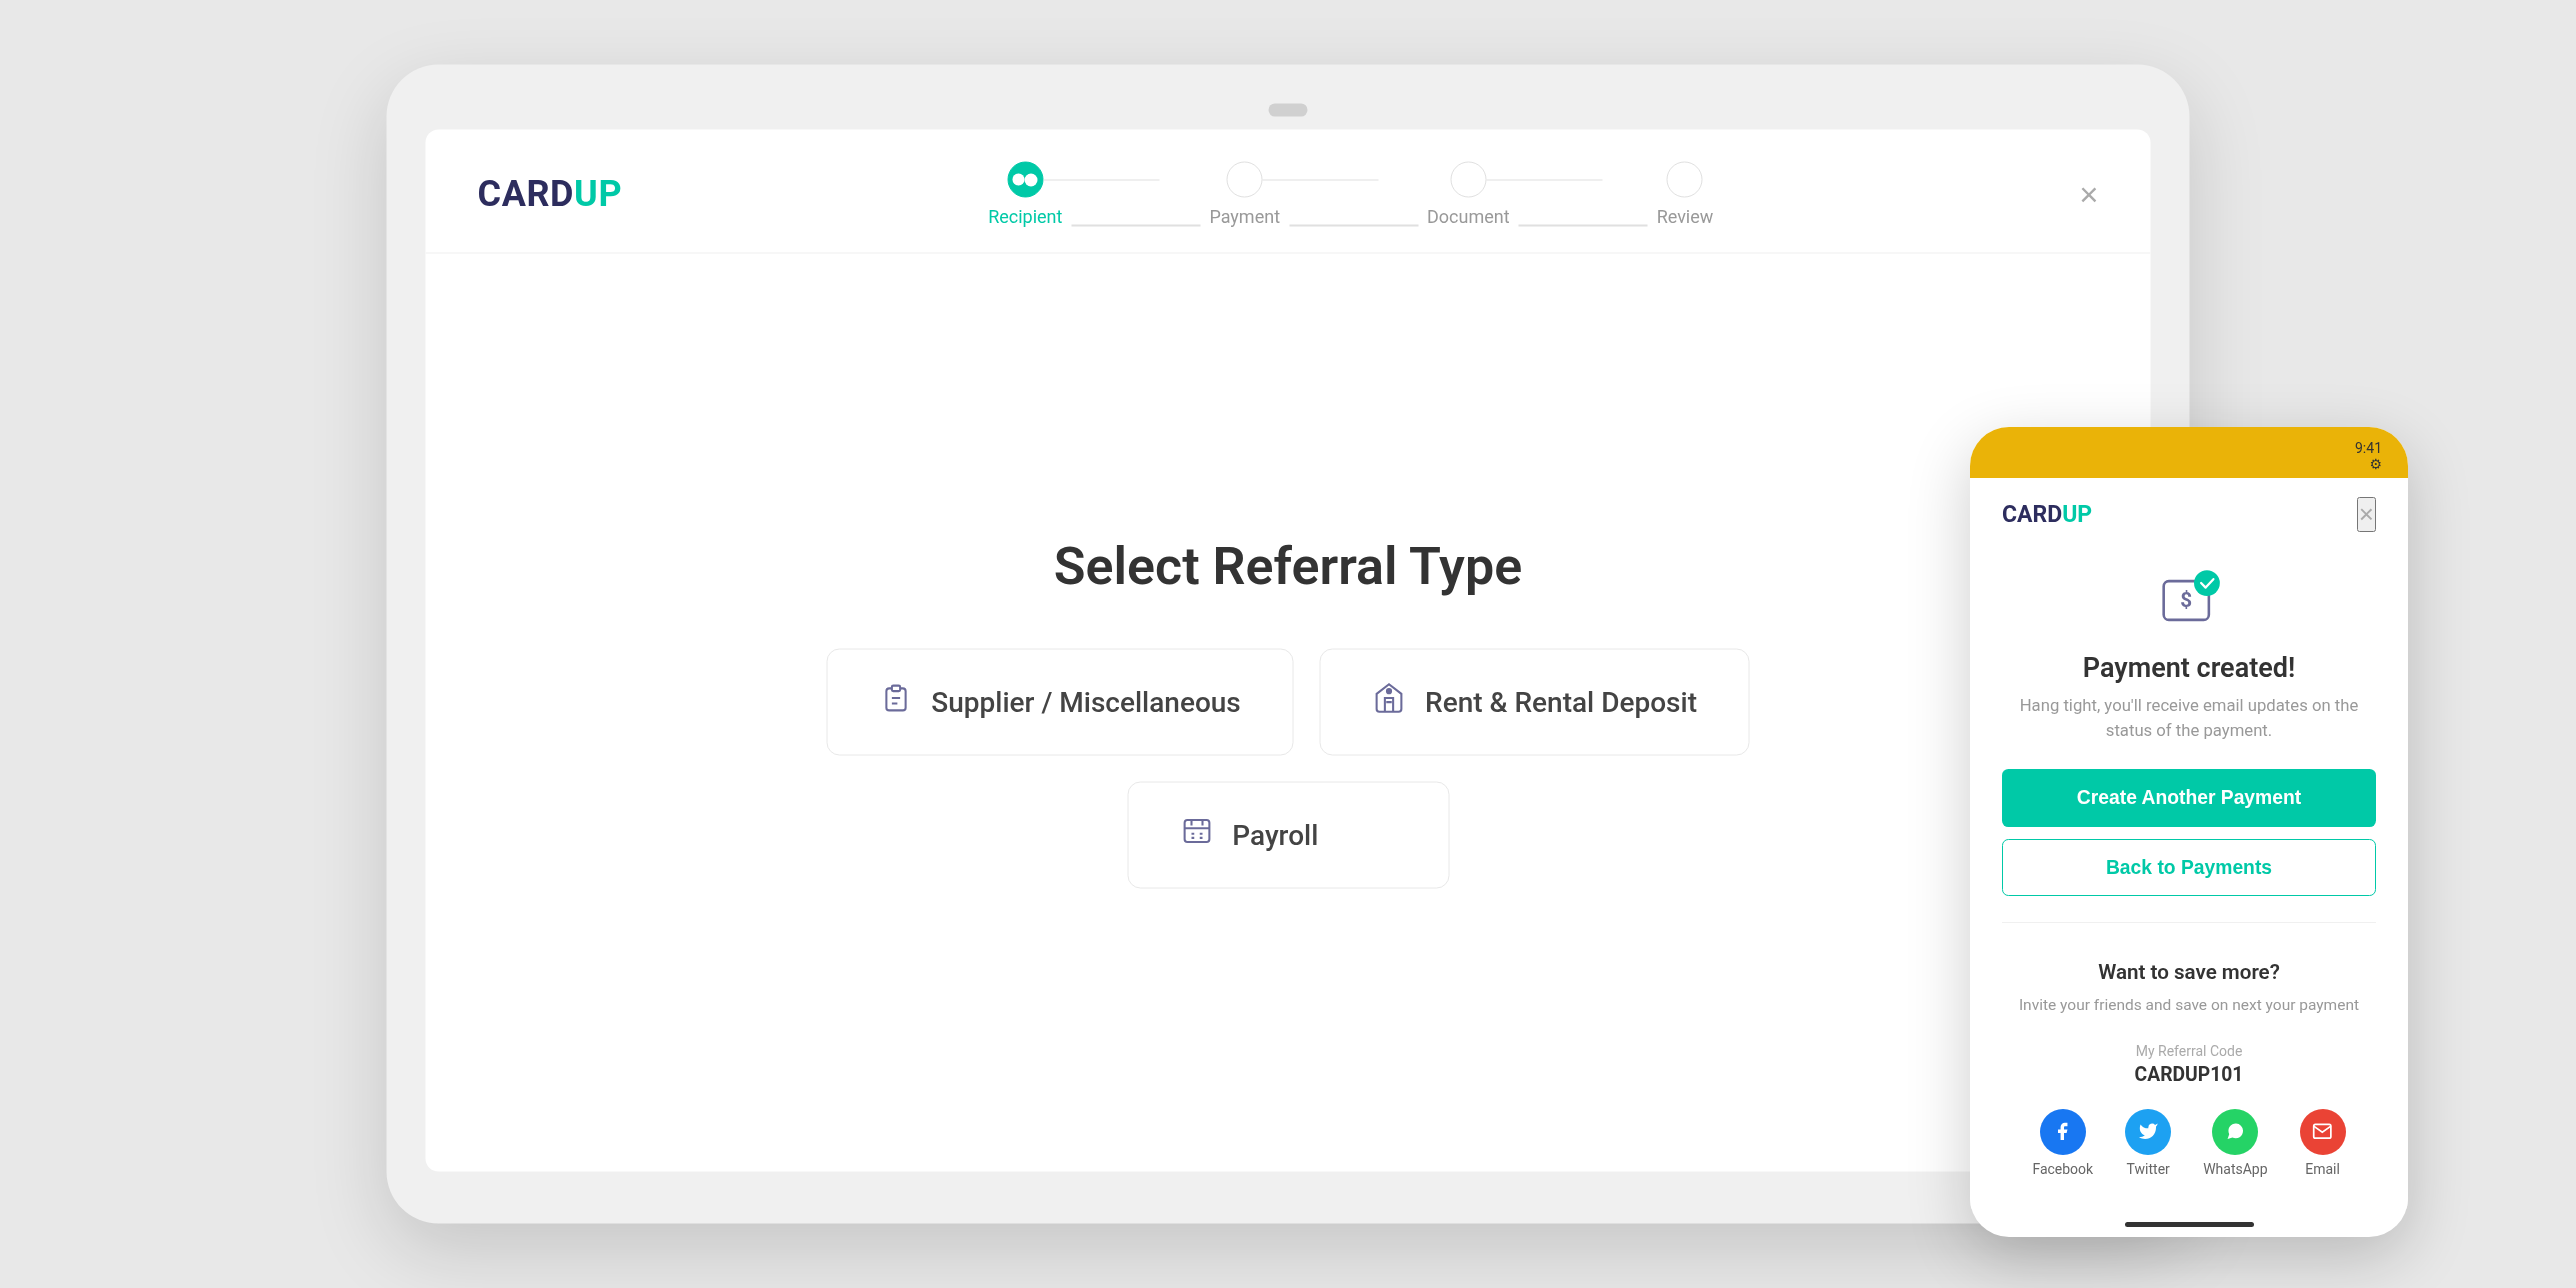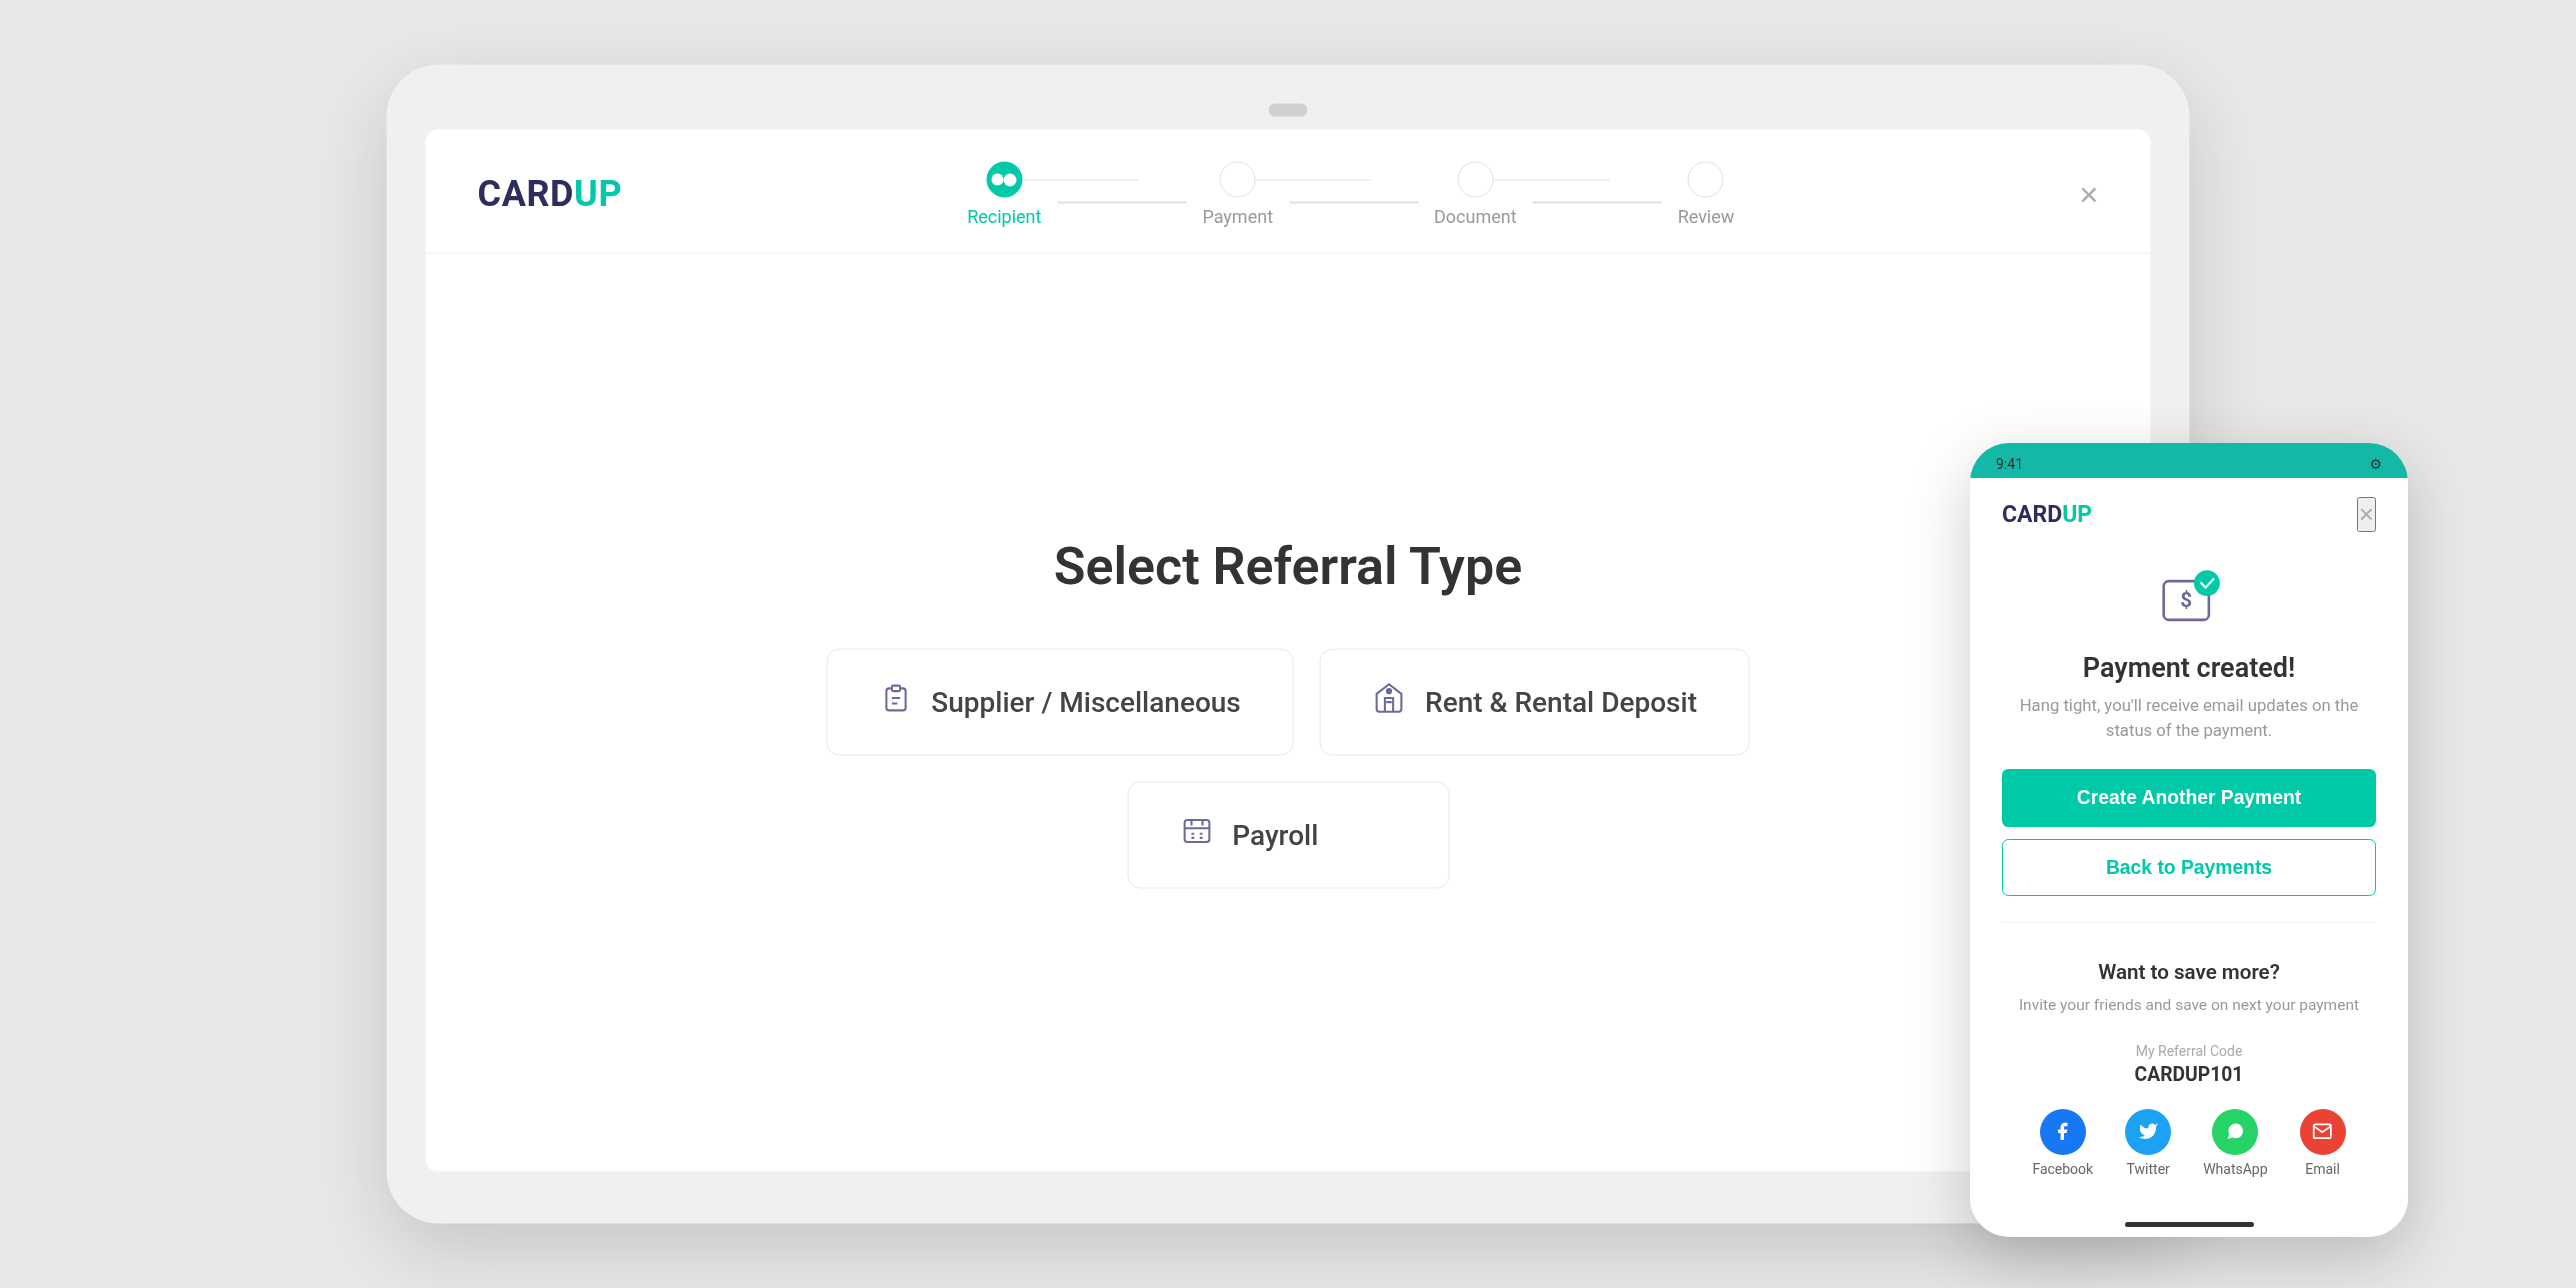--- a/index.html
+++ b/index.html
@@ -198,27 +198,28 @@
       bottom: -13px;
       width: 438px;
       background: #fff;
       border-radius: 39px;
       box-shadow: 0 19.3px 64px rgba(0,0,0,0.2);
       overflow: hidden;
       z-index: 10;
     }
 
     .mobile-status-bar {
-      background: #14b8a6;
+      background: #eab308;
       padding: 13px 26px 6.4px;
       display: flex;
       justify-content: space-between;
       align-items: flex-end;
       font-size: 14px;
       color: #333;
+      flex-direction: column;
     }
 
     .mobile-content {
       background: #fff;
       padding: 0 32px 32px;
     }
 
     .mobile-header {
       display: flex;
       align-items: center;
@@ -370,22 +371,22 @@
       width: 129px;
       height: 5.2px;
       background: #333;
       border-radius: 2.6px;
       margin: 13px auto 9.7px;
     }
 
     
     .steps-row {
       display: flex;
-      align-items: center;
-      gap: 16px;
+      align-items: flex-end;
+      gap: 9px;
     }
 
     .step-connector {
       width: 129px;
       height: 1.3px;
       background: #e0e0e0;
       margin-top: 17.4px;
     }
   </style>
 </head>

